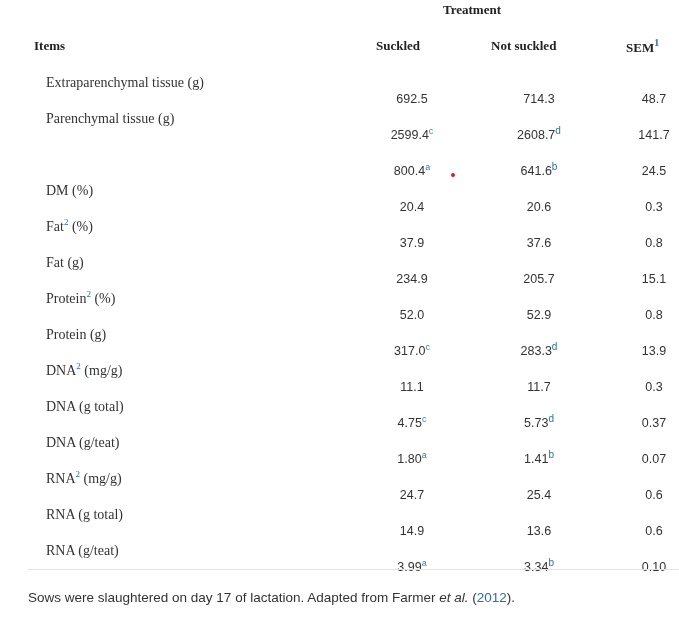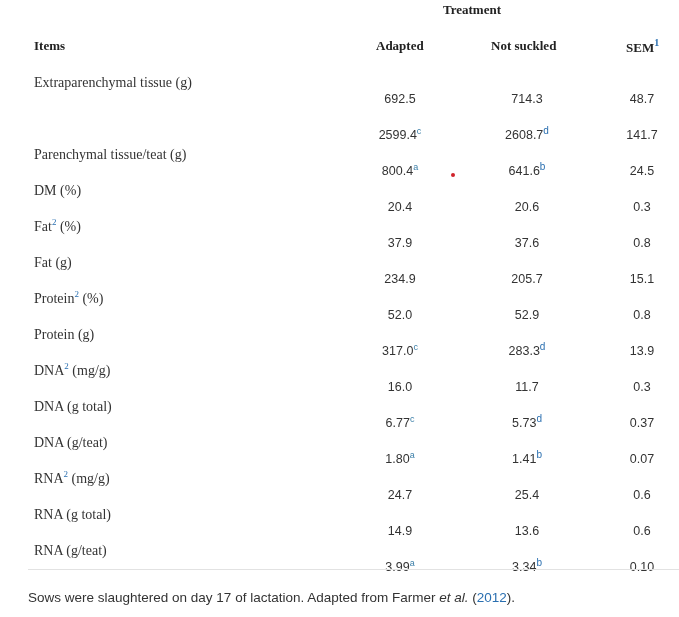--- a/index.html
+++ b/index.html
@@ -44,21 +44,21 @@
     .col-head.not-suckled { left: 491px; font-family: Liberation Serif, serif; }
     .col-head.sem { left: 626px; }
     .col-head sup {
       color: #2a6fb0;
       font-size: 10px;
       position: relative;
       top: -1px;
     }
     .row {
       position: absolute;
-      left: 0;
+      left: 12px;
       width: 566px;
       height: 36px;
     }
     .cell {
       position: absolute;
       top: 0;
       font-size: 13px;
       white-space: nowrap;
       line-height: 18px;
     }
@@ -121,38 +121,38 @@
       background: #d0232b;
     }
   </style>
 </head>
 <body>
 
 <div class="table-wrap">
   <div class="group-header">Treatment</div>
 
   <div class="col-head items">Items</div>
-  <div class="col-head suckled">Adapted</div>
+  <div class="col-head suckled">Suckled</div>
   <div class="col-head not-suckled">Not suckled</div>
   <div class="col-head sem"><span>SEM</span><sup>1</sup></div>
 
   <div id="rows">
       <div class="row" style="top: 74px;">
         <div class="cell item"><span>Extraparenchymal tissue</span><span> (g)</span></div>
         <div class="cell num suckled"><span>692.5</span></div>
         <div class="cell num notsuckled"><span>714.3</span></div>
         <div class="cell num sem">48.7</div>
       </div>
       <div class="row" style="top: 110px;">
+        <div class="cell item"><span>Parenchymal tissue</span><span> (g)</span></div>
         <div class="cell num suckled"><span>2599.4</span><sup class="letter c">c</sup></div>
         <div class="cell num notsuckled"><span>2608.7</span><sup class="letter d">d</sup></div>
         <div class="cell num sem">141.7</div>
       </div>
       <div class="row" style="top: 146px;">
-        <div class="cell item"><span>Parenchymal tissue/teat</span><span> (g)</span></div>
         <div class="cell num suckled"><span>800.4</span><sup class="letter a">a</sup></div>
         <div class="cell num notsuckled"><span>641.6</span><sup class="letter b">b</sup></div>
         <div class="cell num sem">24.5</div>
       </div>
       <div class="row" style="top: 182px;">
         <div class="cell item"><span>DM</span><span> (%)</span></div>
         <div class="cell num suckled"><span>20.4</span></div>
         <div class="cell num notsuckled"><span>20.6</span></div>
         <div class="cell num sem">0.3</div>
       </div>
@@ -175,27 +175,27 @@
         <div class="cell num sem">0.8</div>
       </div>
       <div class="row" style="top: 326px;">
         <div class="cell item"><span>Protein</span><span> (g)</span></div>
         <div class="cell num suckled"><span>317.0</span><sup class="letter c">c</sup></div>
         <div class="cell num notsuckled"><span>283.3</span><sup class="letter d">d</sup></div>
         <div class="cell num sem">13.9</div>
       </div>
       <div class="row" style="top: 362px;">
         <div class="cell item"><span>DNA</span><sup class="fn">2</sup><span> (mg/g)</span></div>
-        <div class="cell num suckled"><span>16.0</span></div>
+        <div class="cell num suckled"><span>11.1</span></div>
         <div class="cell num notsuckled"><span>11.7</span></div>
         <div class="cell num sem">0.3</div>
       </div>
       <div class="row" style="top: 398px;">
         <div class="cell item"><span>DNA</span><span> (g total)</span></div>
-        <div class="cell num suckled"><span>6.77</span><sup class="letter c">c</sup></div>
+        <div class="cell num suckled"><span>4.75</span><sup class="letter c">c</sup></div>
         <div class="cell num notsuckled"><span>5.73</span><sup class="letter d">d</sup></div>
         <div class="cell num sem">0.37</div>
       </div>
       <div class="row" style="top: 434px;">
         <div class="cell item"><span>DNA</span><span> (g/teat)</span></div>
         <div class="cell num suckled"><span>1.80</span><sup class="letter a">a</sup></div>
         <div class="cell num notsuckled"><span>1.41</span><sup class="letter b">b</sup></div>
         <div class="cell num sem">0.07</div>
       </div>
       <div class="row" style="top: 470px;">

